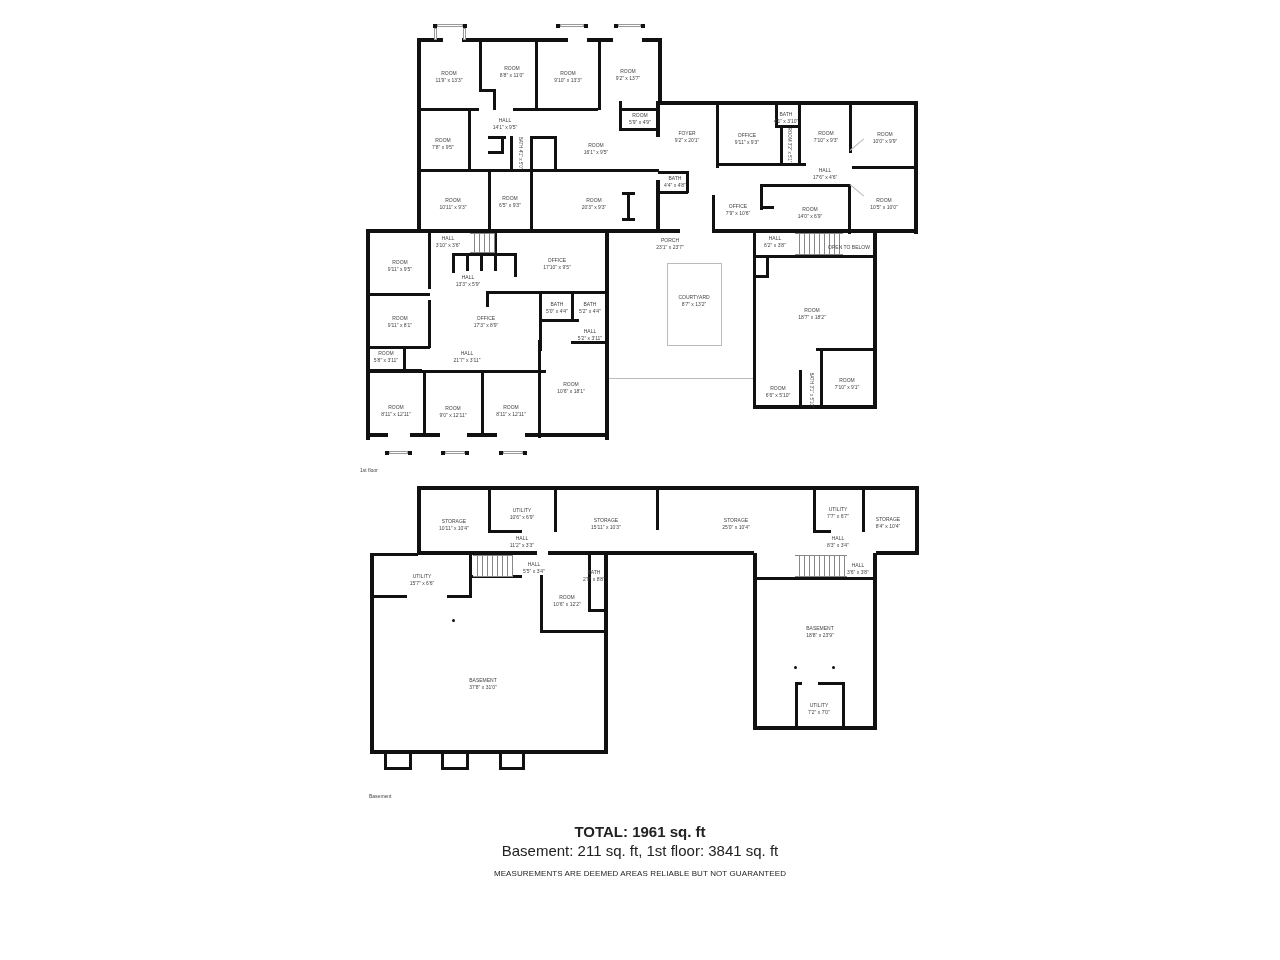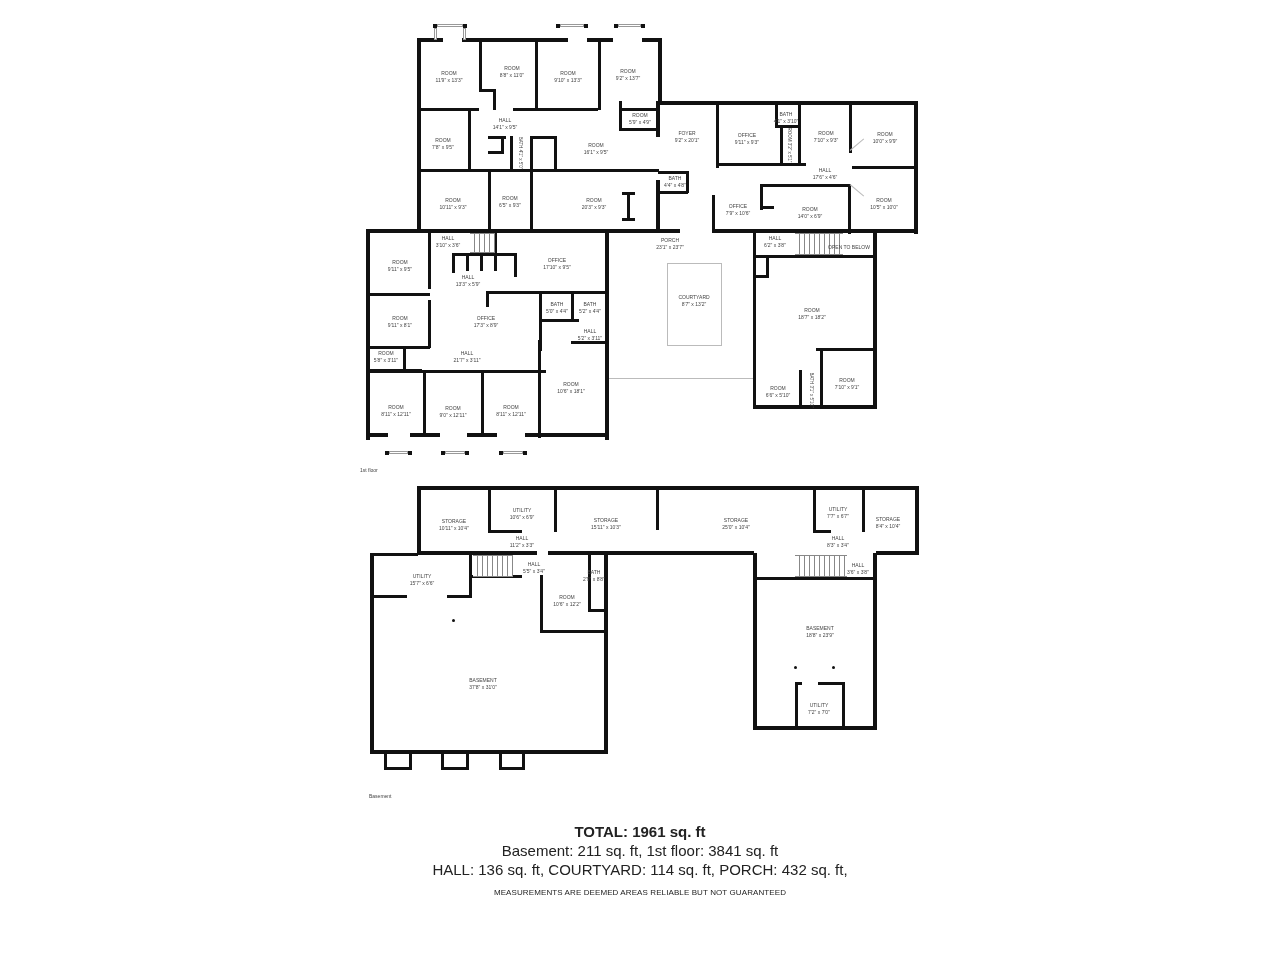--- a/index.html
+++ b/index.html
@@ -286,15 +286,14 @@
   </div>
 
   <div style="position:absolute;left:452px;top:619px;width:3px;height:3px;background:#111;border-radius:50%;"></div>
   <div style="position:absolute;left:794px;top:666px;width:3px;height:3px;background:#111;border-radius:50%;"></div>
   <div style="position:absolute;left:832px;top:666px;width:3px;height:3px;background:#111;border-radius:50%;"></div>
 </div>
 
 <div class="summary">
   <div class="total">TOTAL: 1961 sq. ft</div>
   <div class="line">Basement: 211 sq. ft, 1st floor: 3841 sq. ft</div>
-  <div class="line">HALL: 136 sq. ft, COURTYARD: 114 sq. ft, PORCH: 432 sq. ft,</div>
   <div class="disc">MEASUREMENTS ARE DEEMED AREAS RELIABLE BUT NOT GUARANTEED</div>
 </div>
 
 </body></html>

